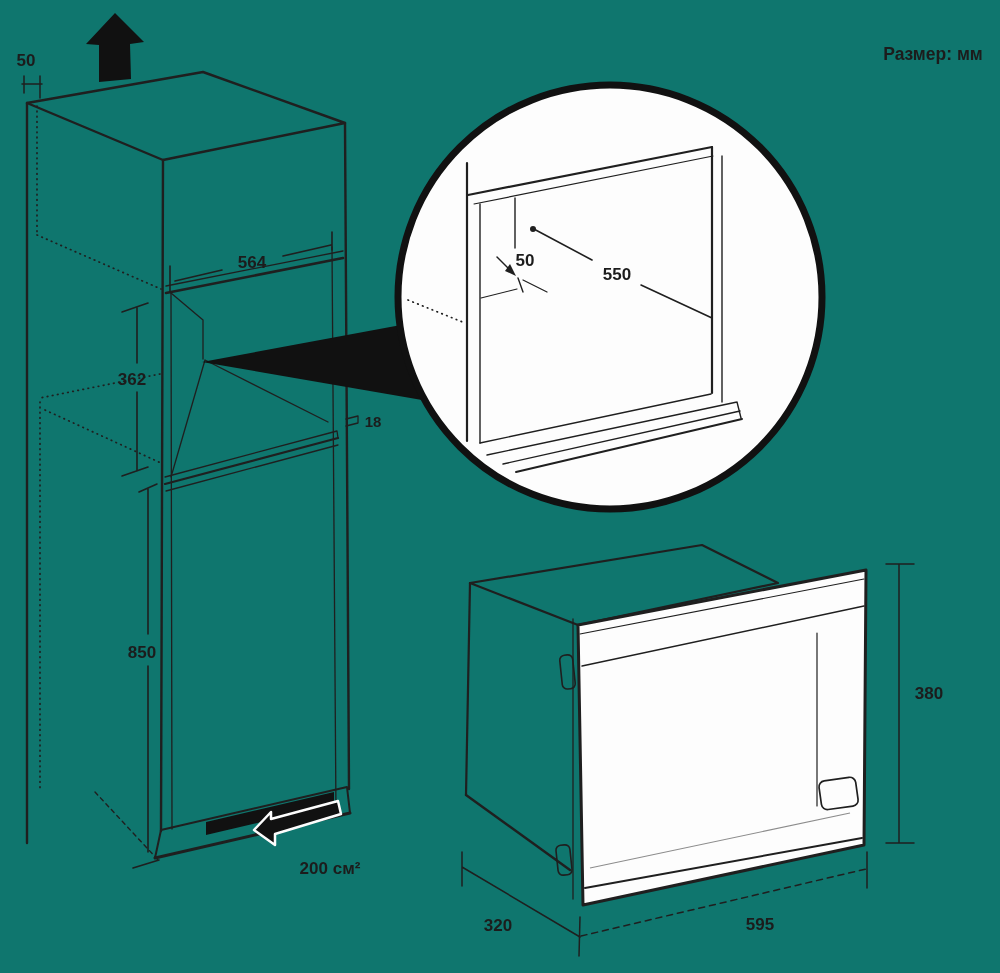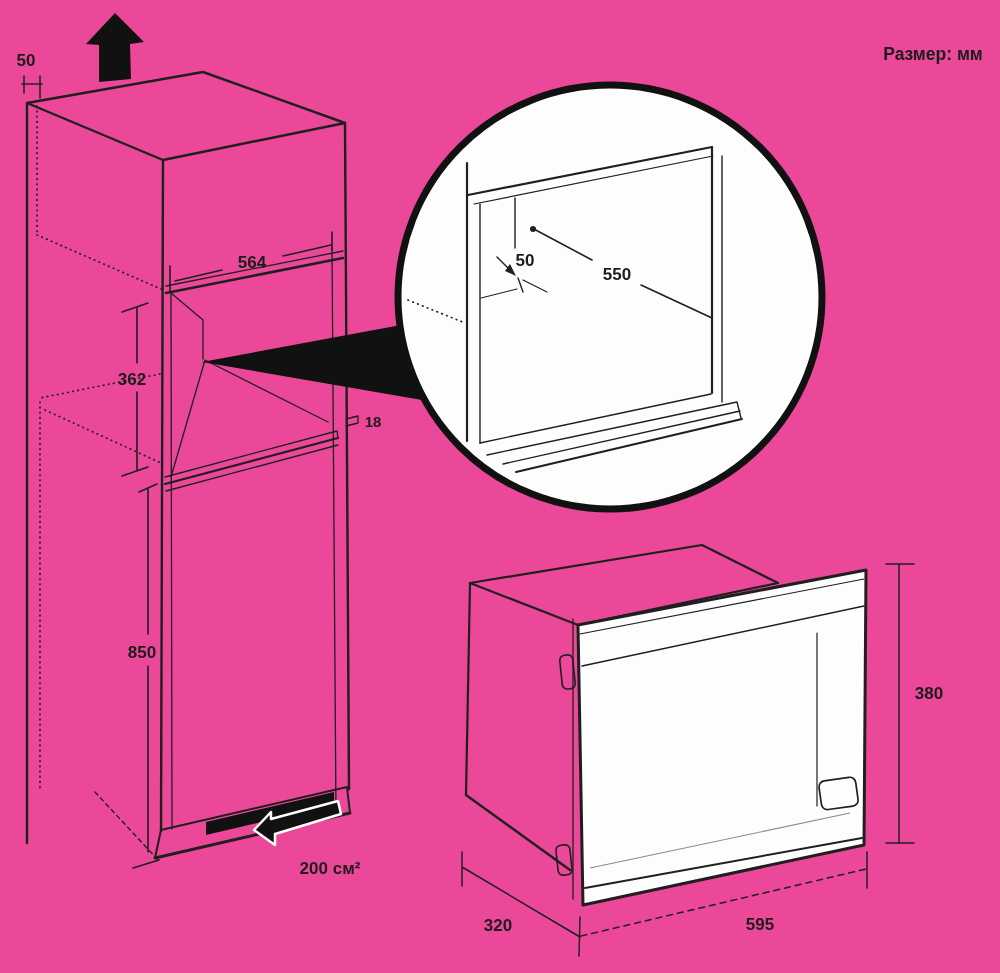--- a/index.html
+++ b/index.html
@@ -1,19 +1,19 @@
 <!DOCTYPE html>
 <html><head>
 <meta charset="utf-8">
 <style>
   html,body{margin:0;padding:0;background:#ffffff;}
   .canvas{
     position:relative;
     width:1000px;height:973px;
-    background:#ec4899;
+    background:#0f766e;
     font-family:"Liberation Sans", sans-serif;
     overflow:hidden;
   }
   svg{position:absolute;left:0;top:0;}
   text{
     font-family:"Liberation Sans", sans-serif;
     font-weight:bold;
     fill:#1c1c1c;
   }
   .dim{font-size:17px;}

